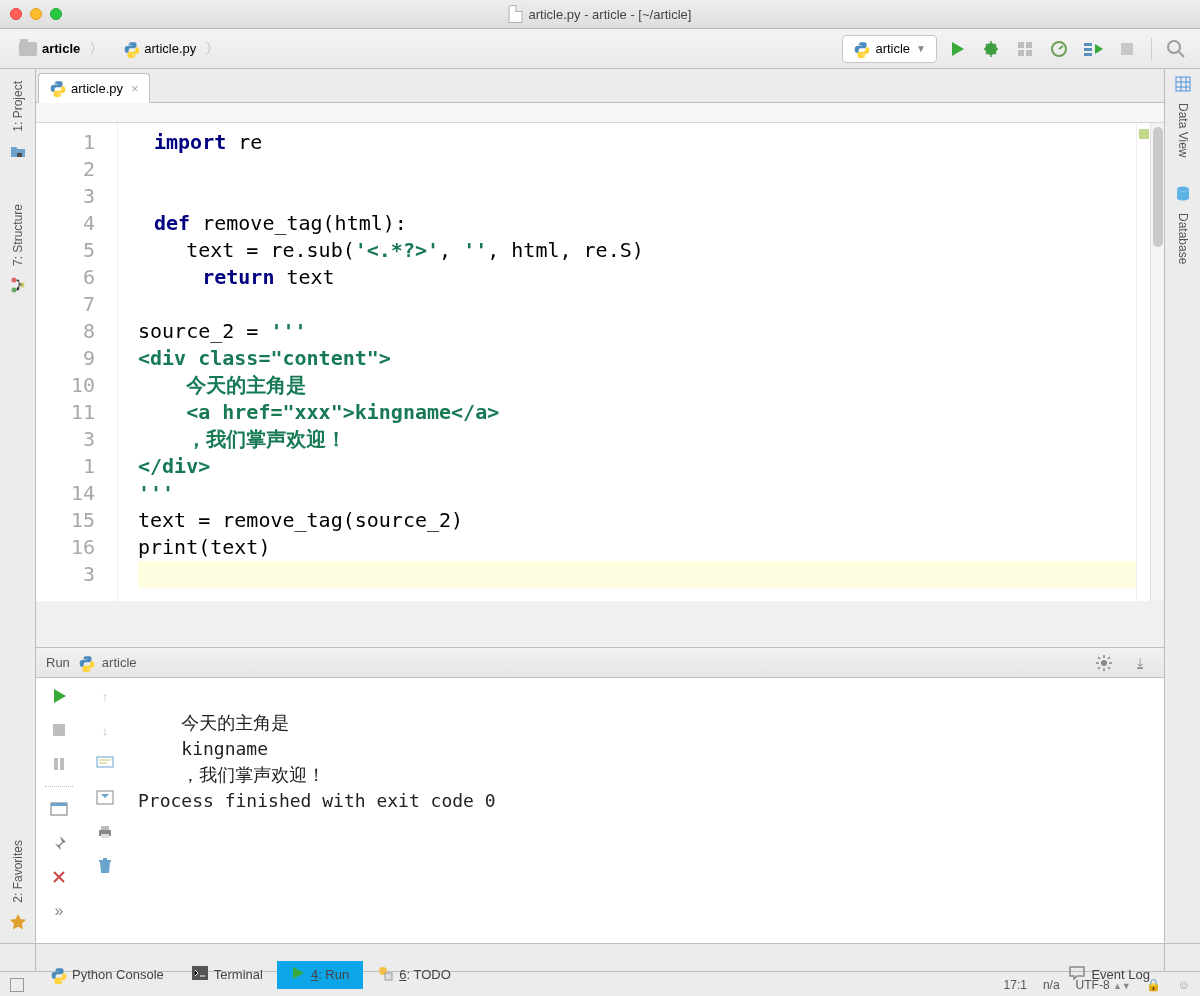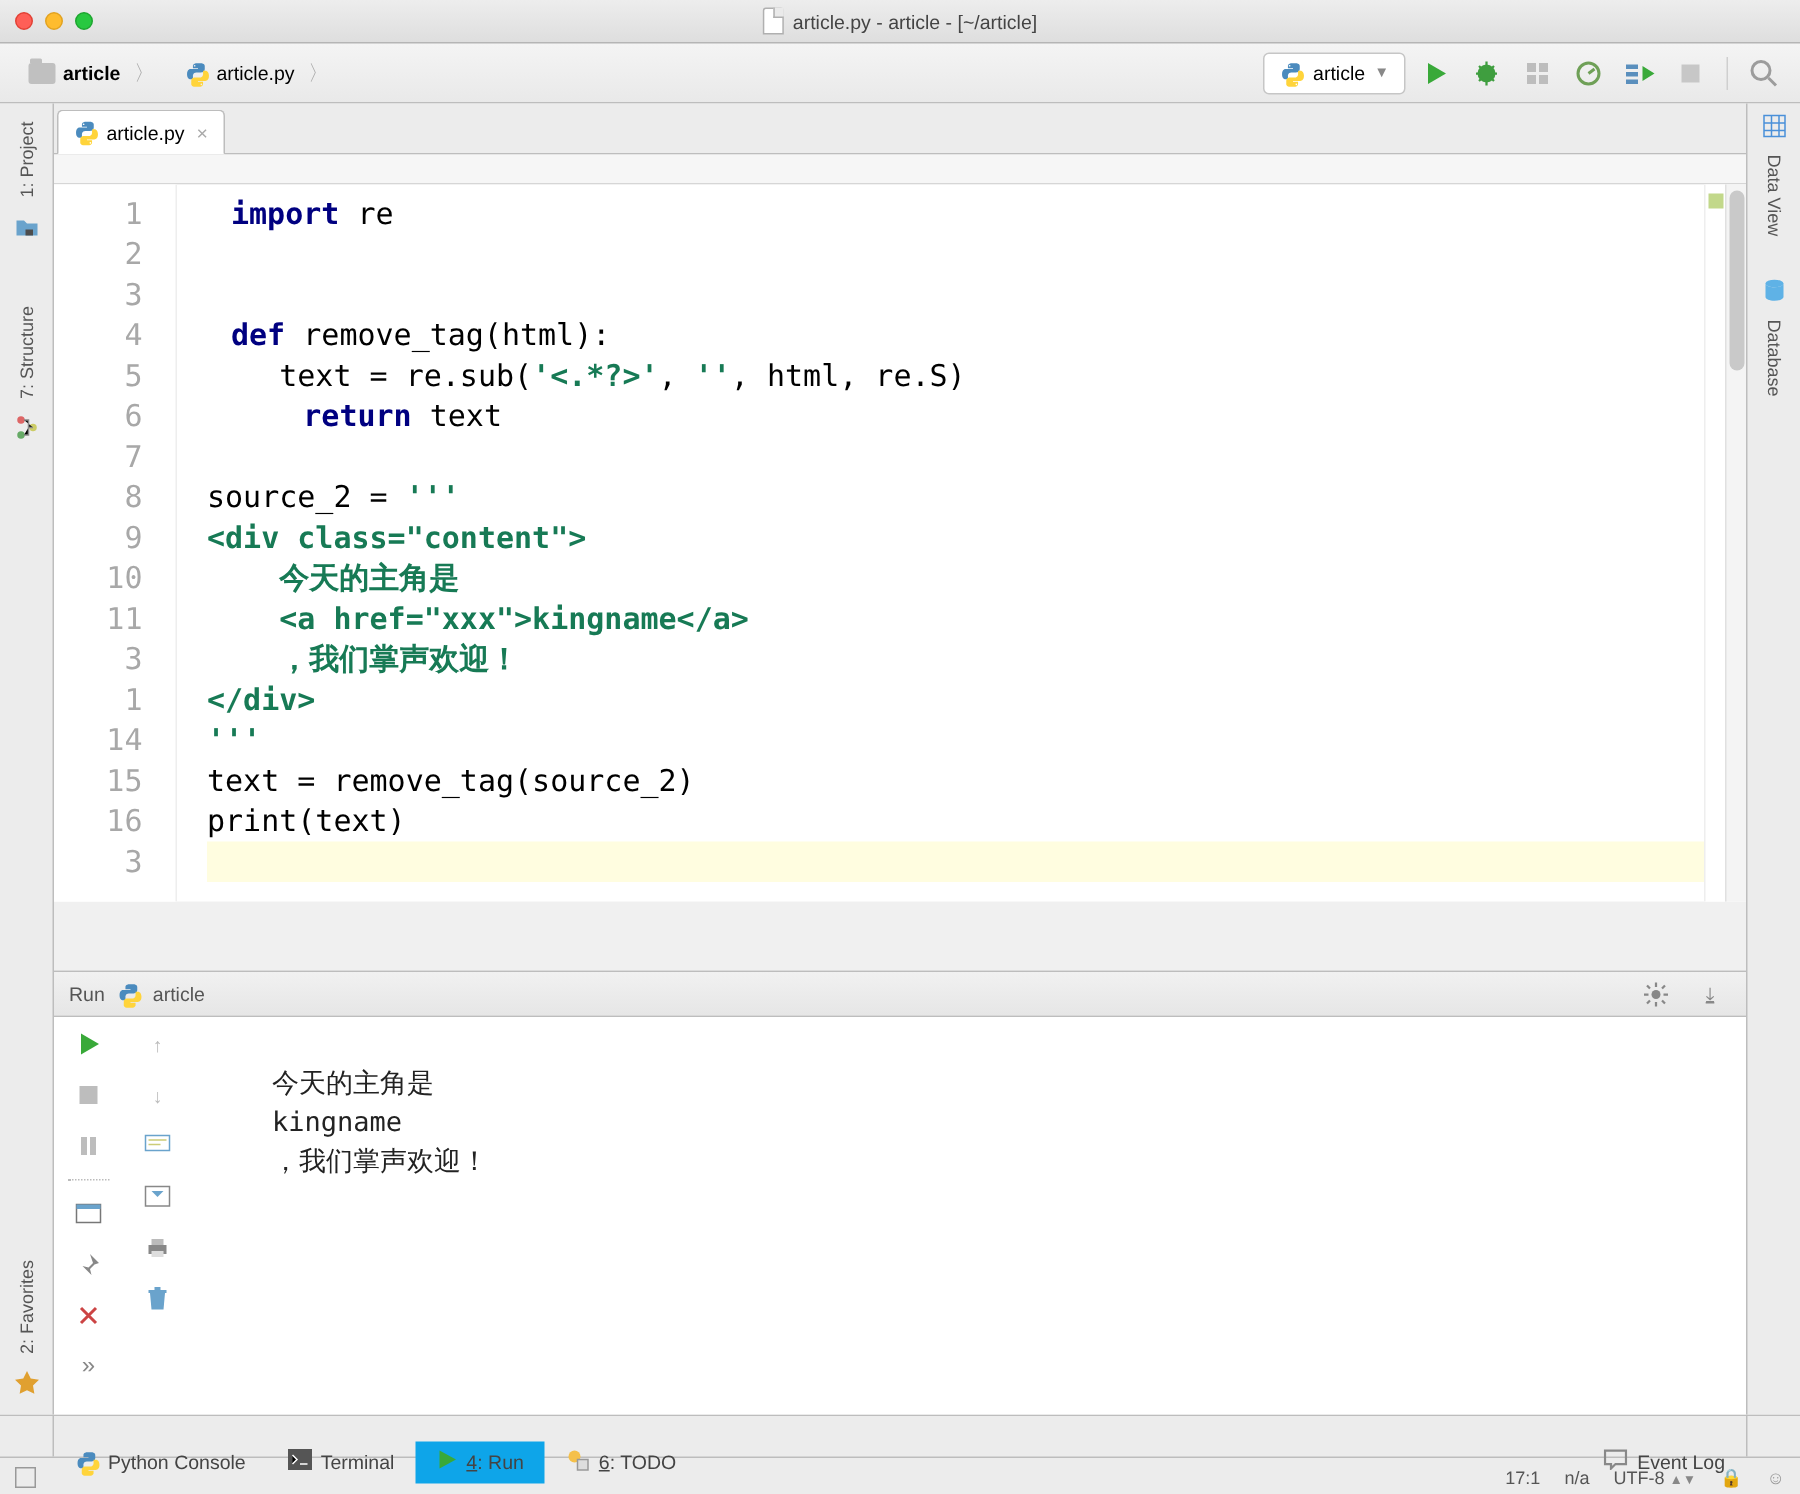--- a/index.html
+++ b/index.html
@@ -349,20 +349,21 @@
                 <rect x="6" y="1" width="4" height="2" fill="#6aa3cc"></rect>
               </svg>
             </div>
         </div>
         <div class="runout">
           <div class="txt">
     今天的主角是
     kingname
     ，我们掌声欢迎！
 </div>
+          <div class="txt">Process finished with exit code 0</div>
         </div>
       </div>
     </div>
   </div>
 
   <div class="sidebar-r">
     <div class="side-ico">
       <svg width="18" height="18" viewBox="0 0 18 18">
           <rect x="2" y="2" width="14" height="14" fill="none" stroke="#4a90d9"></rect>
           <path stroke="#4a90d9" d="M2 7h14M2 12h14M7 2v14M12 2v14"></path>

